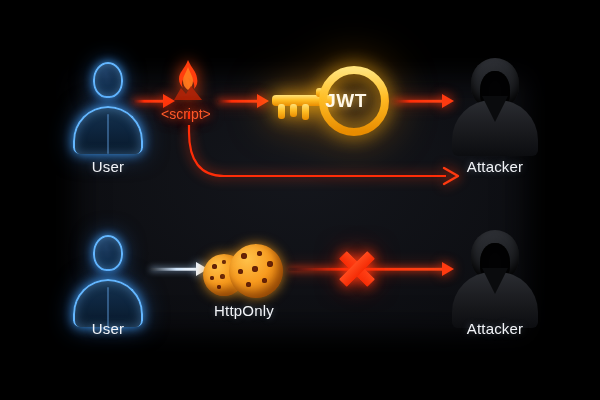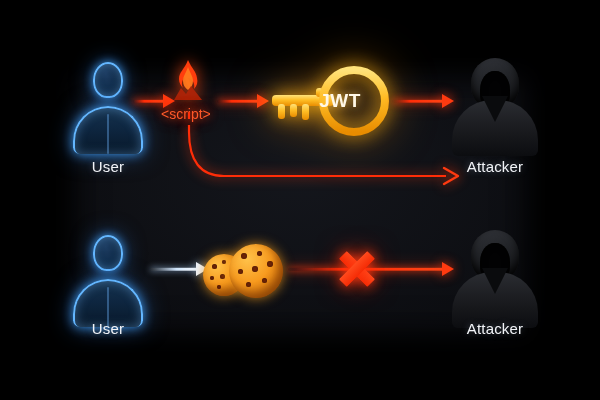--- a/index.html
+++ b/index.html
@@ -110,21 +110,21 @@
   
   .script-label{
     position:absolute; color:#ff5a2a; font-size:14px; white-space:nowrap;
     text-shadow:0 0 8px rgba(255,70,20,.9), 0 0 16px rgba(255,50,10,.55);
   }
 
   
   .keywrap{ position:absolute; width:122px; height:74px; }
   .keywrap svg{ display:block; filter:drop-shadow(0 0 9px rgba(255,178,20,.9)) drop-shadow(0 0 20px rgba(255,150,0,.55)); }
   .jwt-text{
-    position:absolute; right:22px; top:50%; transform:translateY(-50%);
+    position:absolute; right:16px; top:50%; transform:translateY(-50%);
     width:56px; text-align:center;
     color:#fff8e8; font-size:19px; font-weight:bold; letter-spacing:.5px;
     text-shadow:0 0 9px rgba(255,200,80,.9);
   }
 
   
   .cookies{ position:absolute; width:82px; height:58px; }
   .cookie{
     position:absolute; border-radius:50%;
     background:radial-gradient(circle at 34% 28%, #ffc24a 0%, #f79a1e 45%, #c96a08 80%, #94470a 100%);
@@ -241,20 +241,21 @@
     <div class="cookie front">
       <div class="chip" style="left:12px; top:9px;  width:6px; height:6px;"></div>
       <div class="chip" style="left:28px; top:7px;  width:5px; height:5px;"></div>
       <div class="chip" style="left:38px; top:17px; width:6px; height:6px;"></div>
       <div class="chip" style="left:9px;  top:25px; width:5px; height:5px;"></div>
       <div class="chip" style="left:23px; top:22px; width:6px; height:6px;"></div>
       <div class="chip" style="left:33px; top:34px; width:5px; height:5px;"></div>
       <div class="chip" style="left:17px; top:38px; width:5px; height:5px;"></div>
     </div>
   </div>
+  <div class="label" style="left:184px; top:302px; width:120px;">HttpOnly</div>
 
   <div class="arrow red" style="left:288px; top:263px; width:166px;">
     <div class="shaft" style="width:156px;"></div>
     <div class="head"></div>
   </div>
 
   <div class="redx" style="left:337px; top:249px;">
     <span class="a"></span>
       <span class="b"></span>
   </div>

